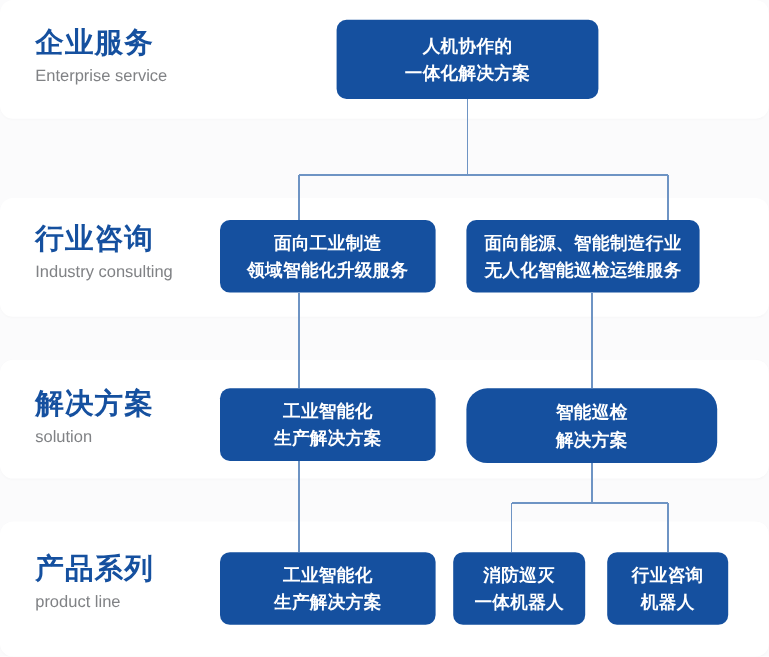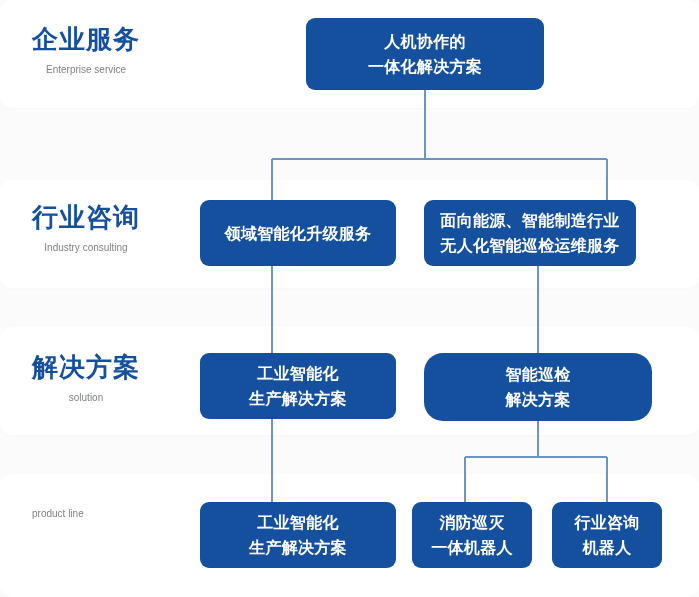--- a/index.html
+++ b/index.html
@@ -40,26 +40,25 @@
   .row-label .cn {
     font-family: "DejaVu Sans", "Liberation Sans", sans-serif;
     font-size: 26px;
     font-weight: bold;
     color: #15509f;
     letter-spacing: 1px;
     line-height: 34px;
     white-space: nowrap;
   }
   .row-label .en {
-    font-size: 10px;
+    font-size: 15px;
     color: #808285;
     line-height: 22px;
     margin-top: 3px;
     white-space: nowrap;
-    text-align: center;
   }
   .label-1 { top: 22px; }
   .label-2 { top: 200px; }
   .label-3 { top: 350px; }
   .label-4 { top: 500px; }
 
   
   .svg-lines {
     position: absolute;
     left: 0;
@@ -139,32 +138,34 @@
   </div>
   <div class="row-label label-2">
     <div class="cn">行业咨询</div>
     <div class="en">Industry consulting</div>
   </div>
   <div class="row-label label-3">
     <div class="cn">解决方案</div>
     <div class="en">solution</div>
   </div>
   <div class="row-label label-4">
+    <div class="cn">产品系列</div>
     <div class="en">product line</div>
   </div>
 
   <div class="node n-top">
     <div>
       <span>人机协作的</span>
       <span>一体化解决方案</span>
     </div>
   </div>
 
   <div class="node n-r2a">
     <div>
+      <span>面向工业制造</span>
       <span>领域智能化升级服务</span>
     </div>
   </div>
   <div class="node n-r2b">
     <div>
       <span>面向能源、智能制造行业</span>
       <span>无人化智能巡检运维服务</span>
     </div>
   </div>
 

